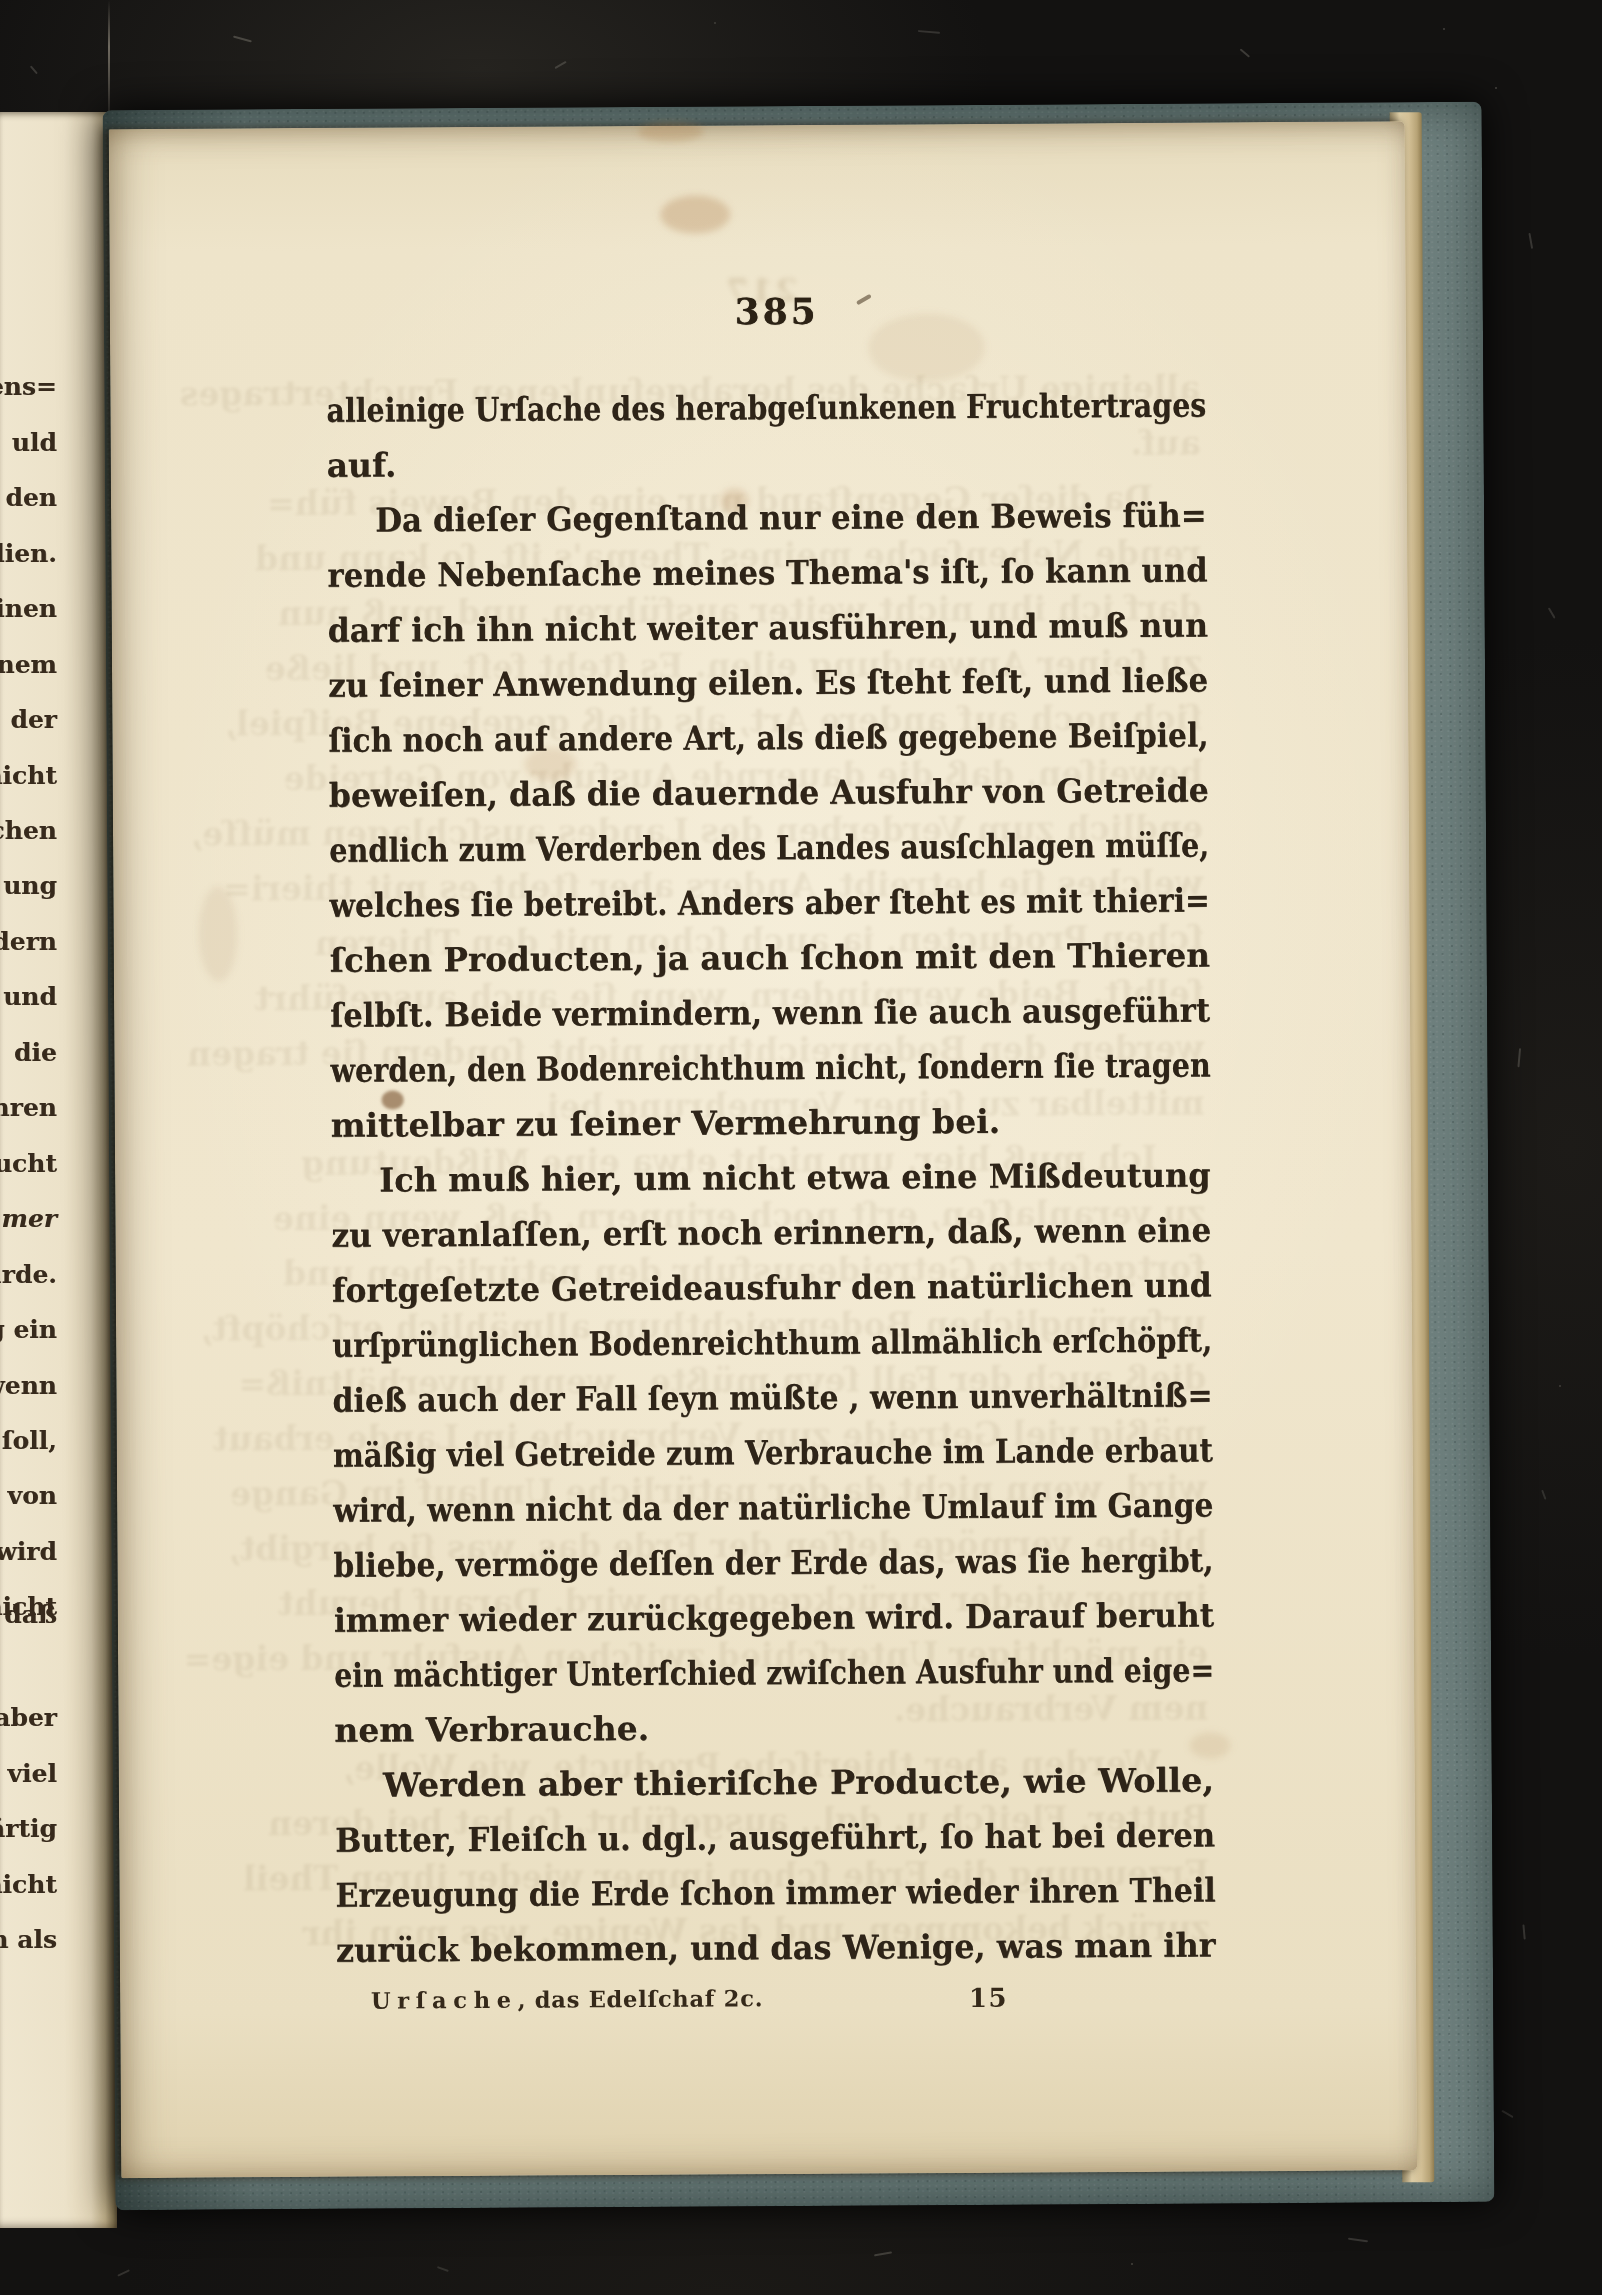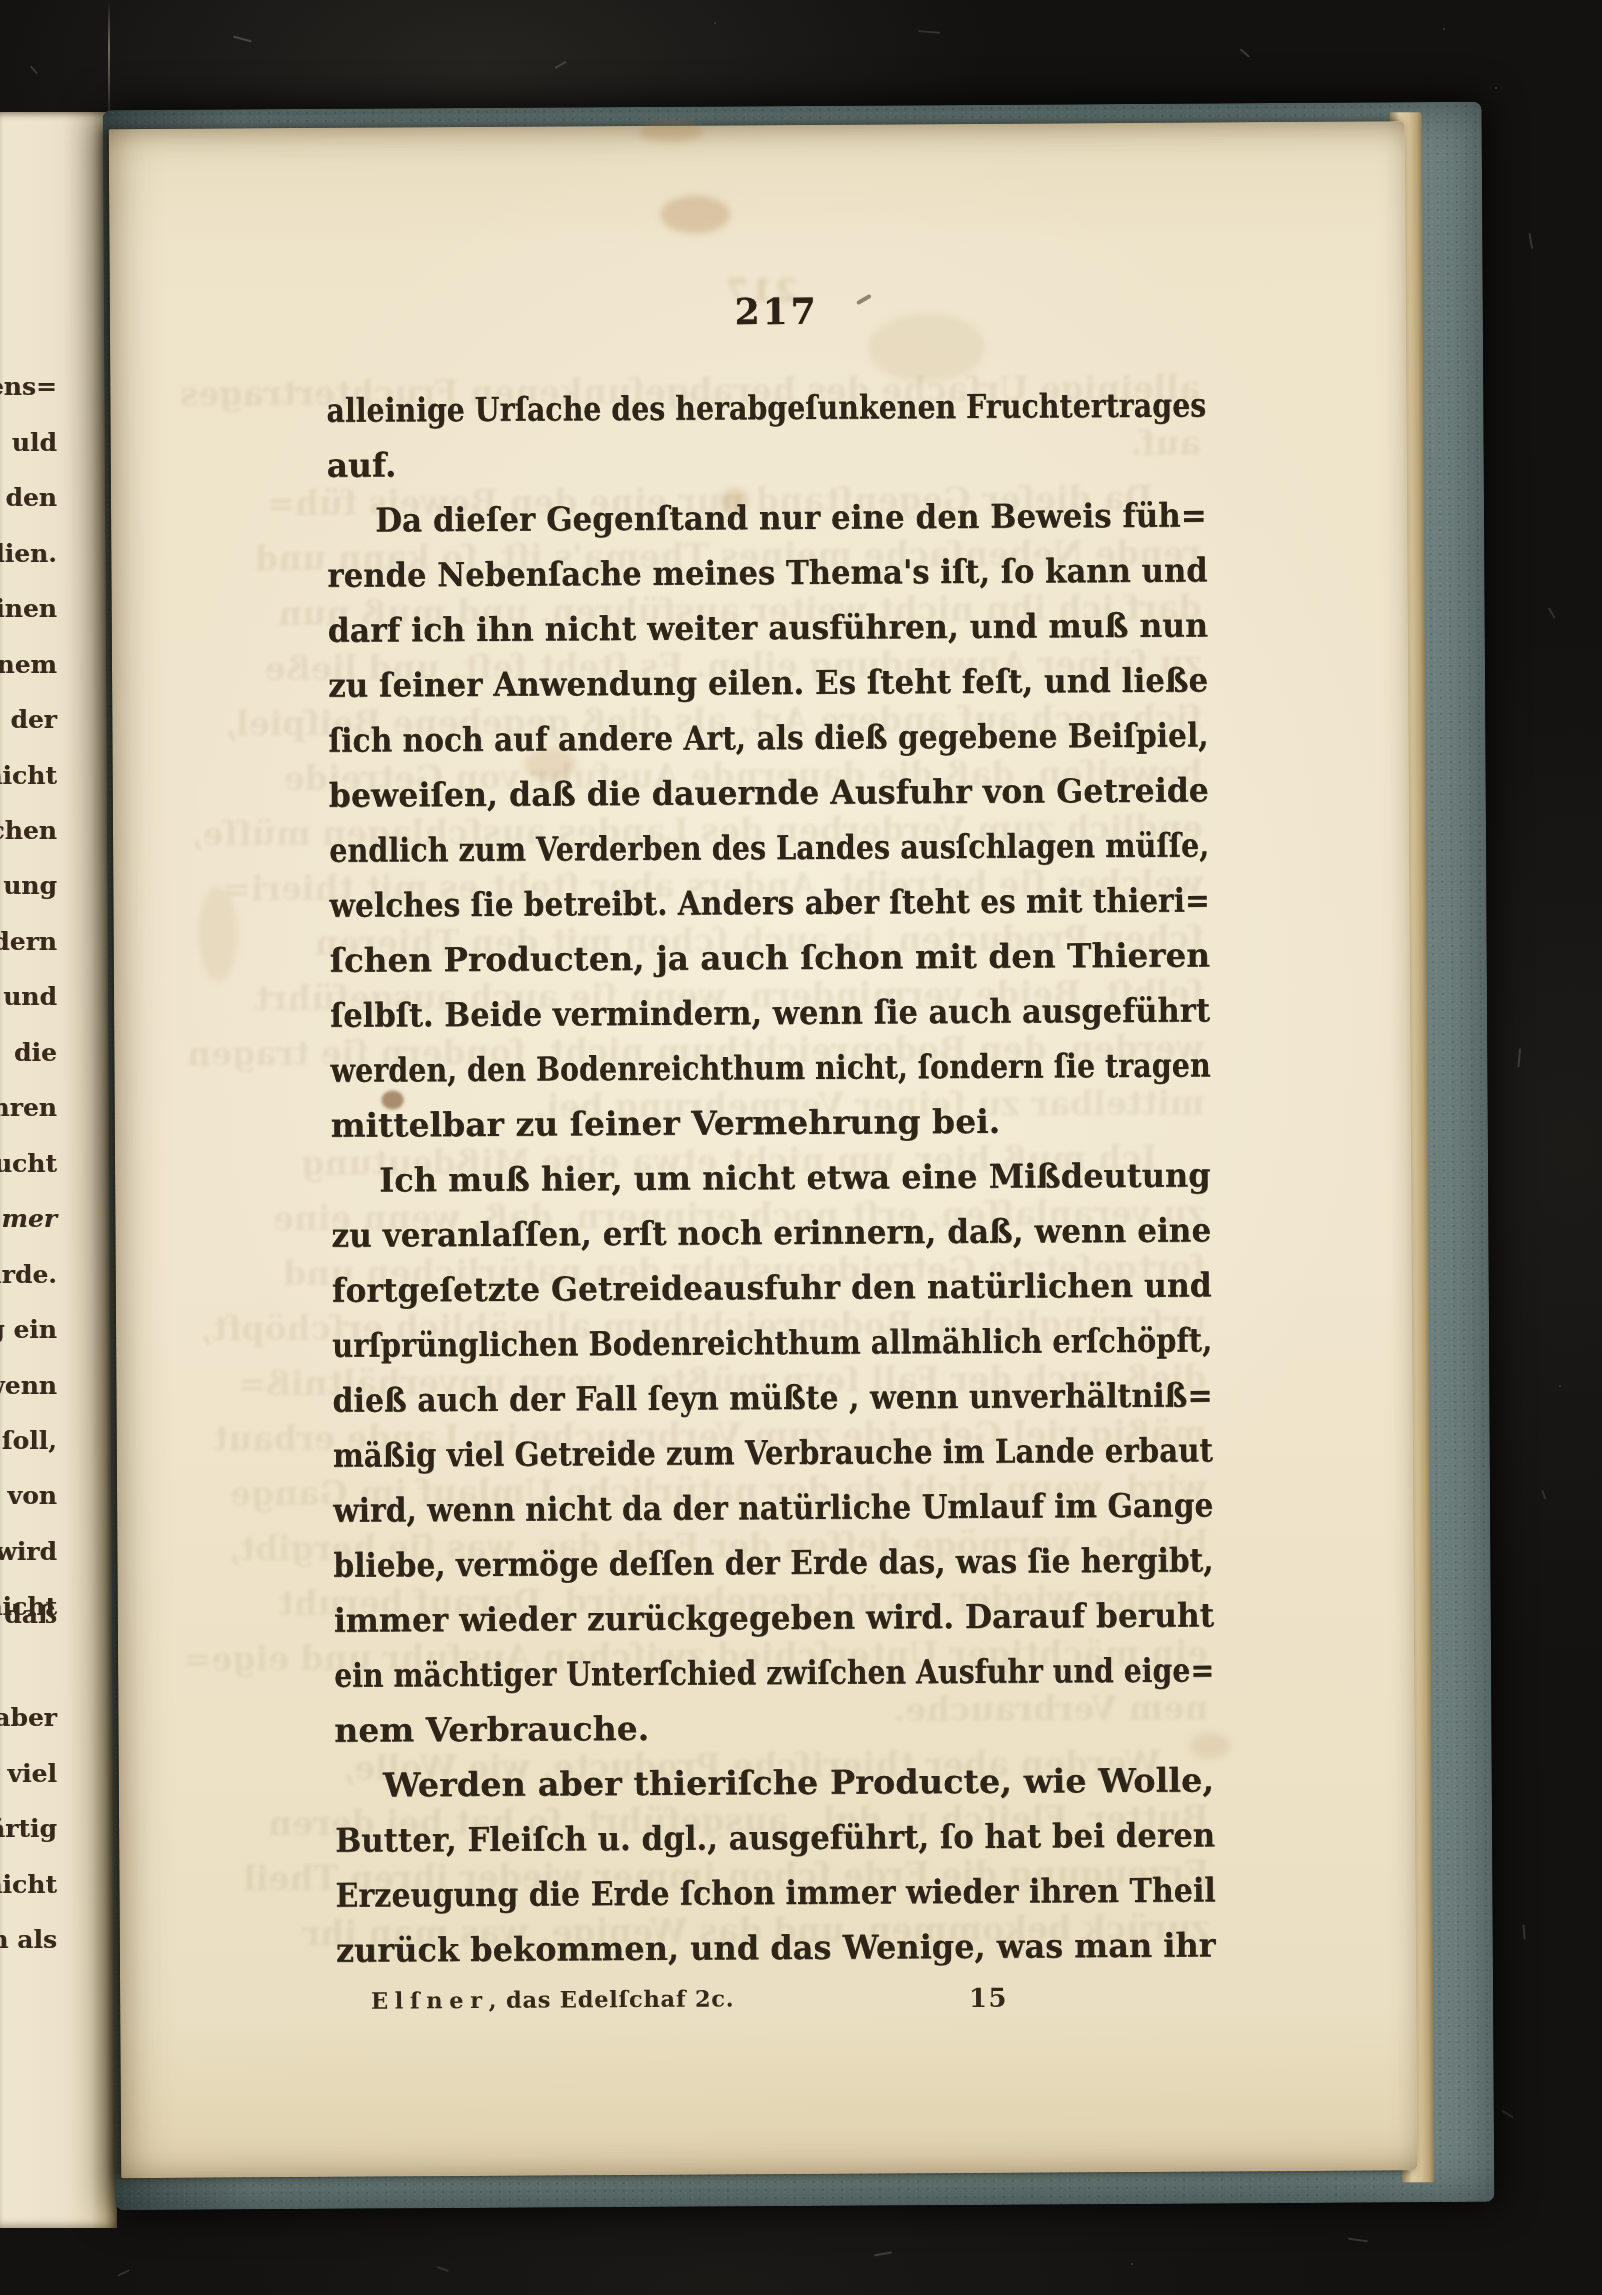--- a/index.html
+++ b/index.html
@@ -188,21 +188,21 @@
     <div class="stain st1"></div>
     <div class="stain st2"></div>
     <div class="stain st3"></div>
     <div class="stain st4"></div>
     <div class="stain st5"></div>
     <div class="stain st6"></div>
     <div class="stain st7"></div>
     <div class="stain st8"></div>
 
     <div class="pagenum-ghost">217</div>
-    <div class="pagenum">217</div>
+    <div class="pagenum">385</div>
     <div class="tick"></div>
 
     <div class="text-block" id="text-block">
         <div class="line"><span class="t" style="transform: scaleX(0.8621);">alleinige Urſache des herabgeſunkenen Fruchtertrages</span></div>
         <div class="line"><span class="t" style="transform: scaleX(1);">auf.</span></div>
         <div class="line ind"><span class="t" style="transform: scaleX(0.9387);">Da dieſer Gegenſtand nur eine den Beweis füh=</span></div>
         <div class="line"><span class="t" style="transform: scaleX(0.9302);">rende Nebenſache meines Thema's iſt, ſo kann und</span></div>
         <div class="line"><span class="t" style="transform: scaleX(0.9531);">darf ich ihn nicht weiter ausführen, und muß nun</span></div>
         <div class="line"><span class="t" style="transform: scaleX(0.939);">zu ſeiner Anwendung eilen.  Es ſteht feſt, und ließe</span></div>
         <div class="line"><span class="t" style="transform: scaleX(0.9002);">ſich noch auf andere Art, als dieß gegebene Beiſpiel,</span></div>
@@ -224,18 +224,18 @@
         <div class="line"><span class="t" style="transform: scaleX(0.9471);">immer wieder zurückgegeben wird.  Darauf beruht</span></div>
         <div class="line"><span class="t" style="transform: scaleX(0.859);">ein mächtiger Unterſchied zwiſchen Ausfuhr und eige=</span></div>
         <div class="line"><span class="t" style="transform: scaleX(1);">nem Verbrauche.</span></div>
         <div class="line ind"><span class="t" style="transform: scaleX(1.0161);">Werden aber thieriſche Producte, wie Wolle,</span></div>
         <div class="line"><span class="t" style="transform: scaleX(0.9353);">Butter, Fleiſch u. dgl., ausgeführt, ſo hat bei deren</span></div>
         <div class="line"><span class="t" style="transform: scaleX(0.9112);">Erzeugung die Erde ſchon immer wieder ihren Theil</span></div>
         <div class="line"><span class="t" style="transform: scaleX(0.9701);">zurück bekommen, und das Wenige, was man ihr</span></div>
       </div>
 
     <div class="footer">
-      <div class="sig"><span class="sig-name">Elſner</span><span>, das Edelſchaf 2c.</span></div>
+      <div class="sig"><span class="sig-name">Urſache</span><span>, das Edelſchaf 2c.</span></div>
       <div class="sheet">15</div>
     </div>
   </div>
 </div>
 
 
 </body></html>

